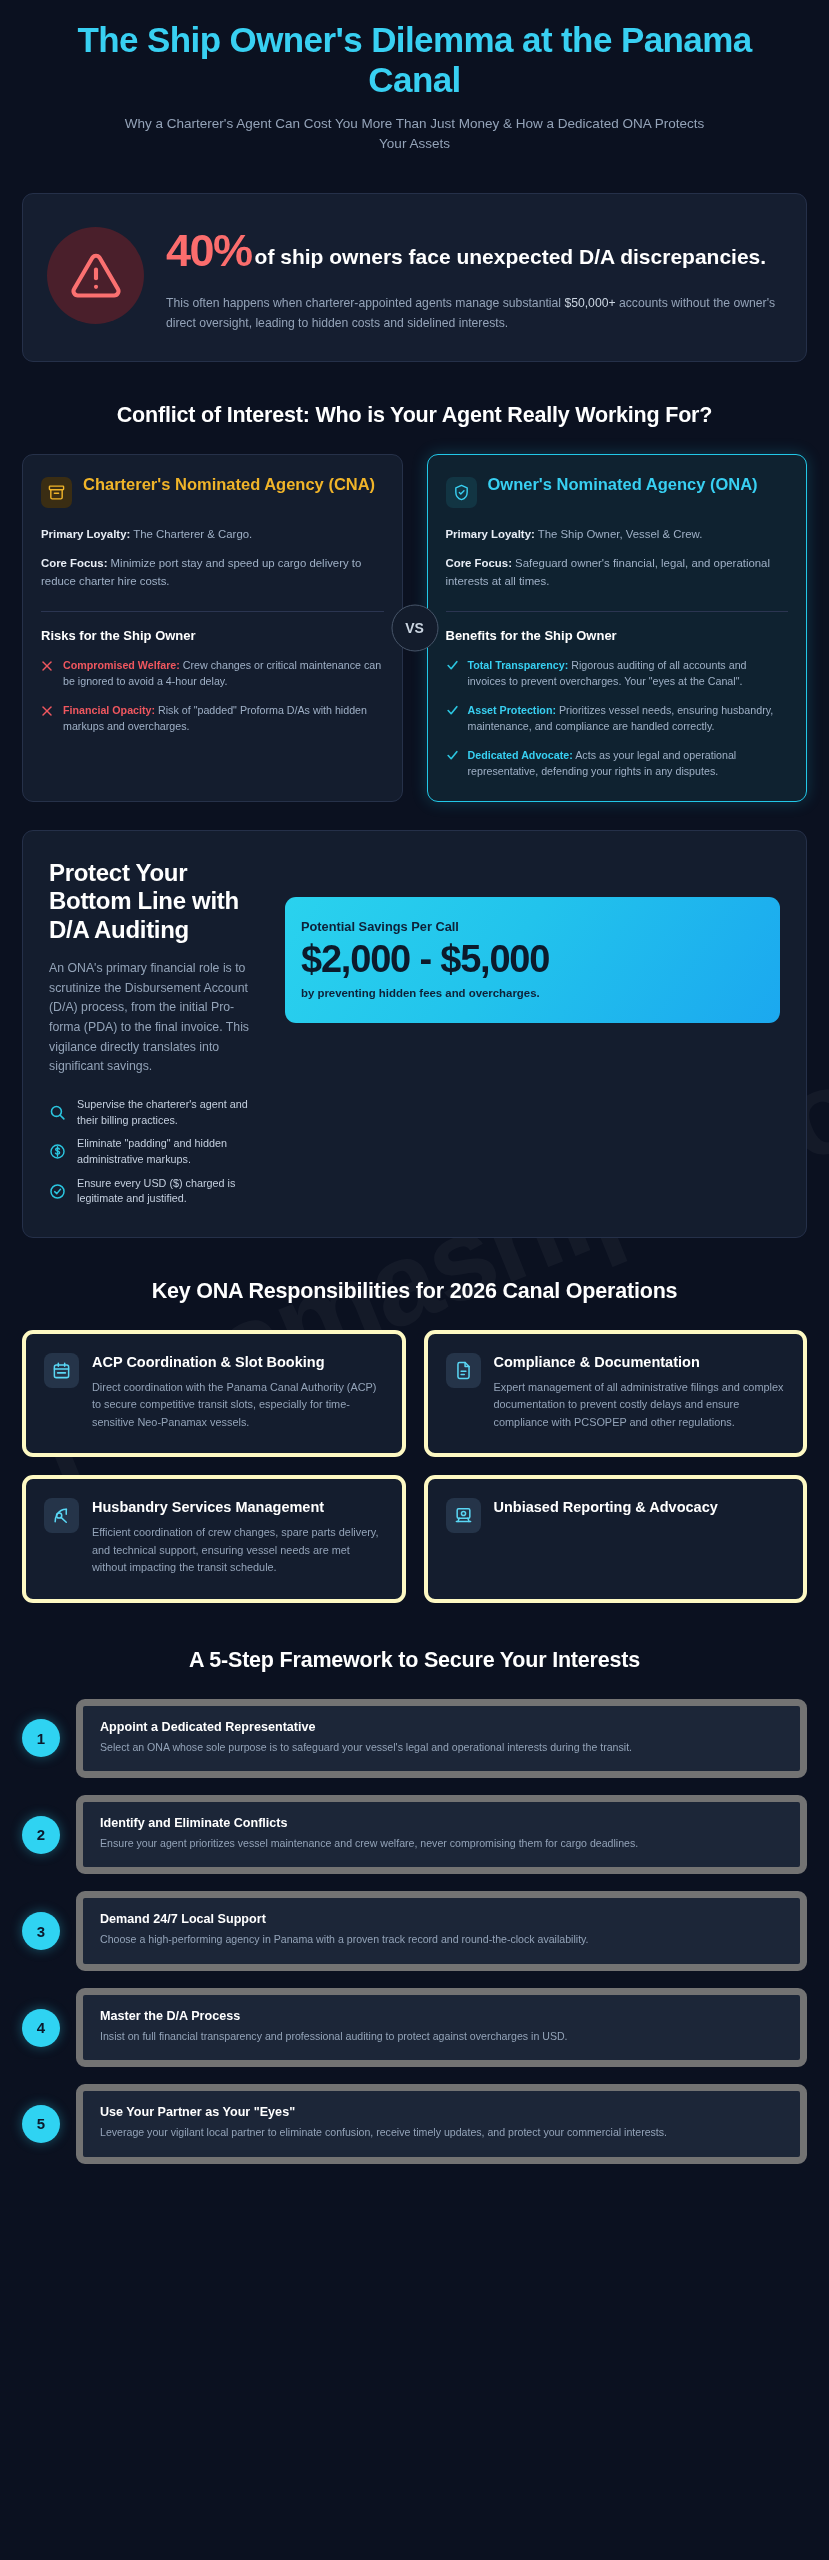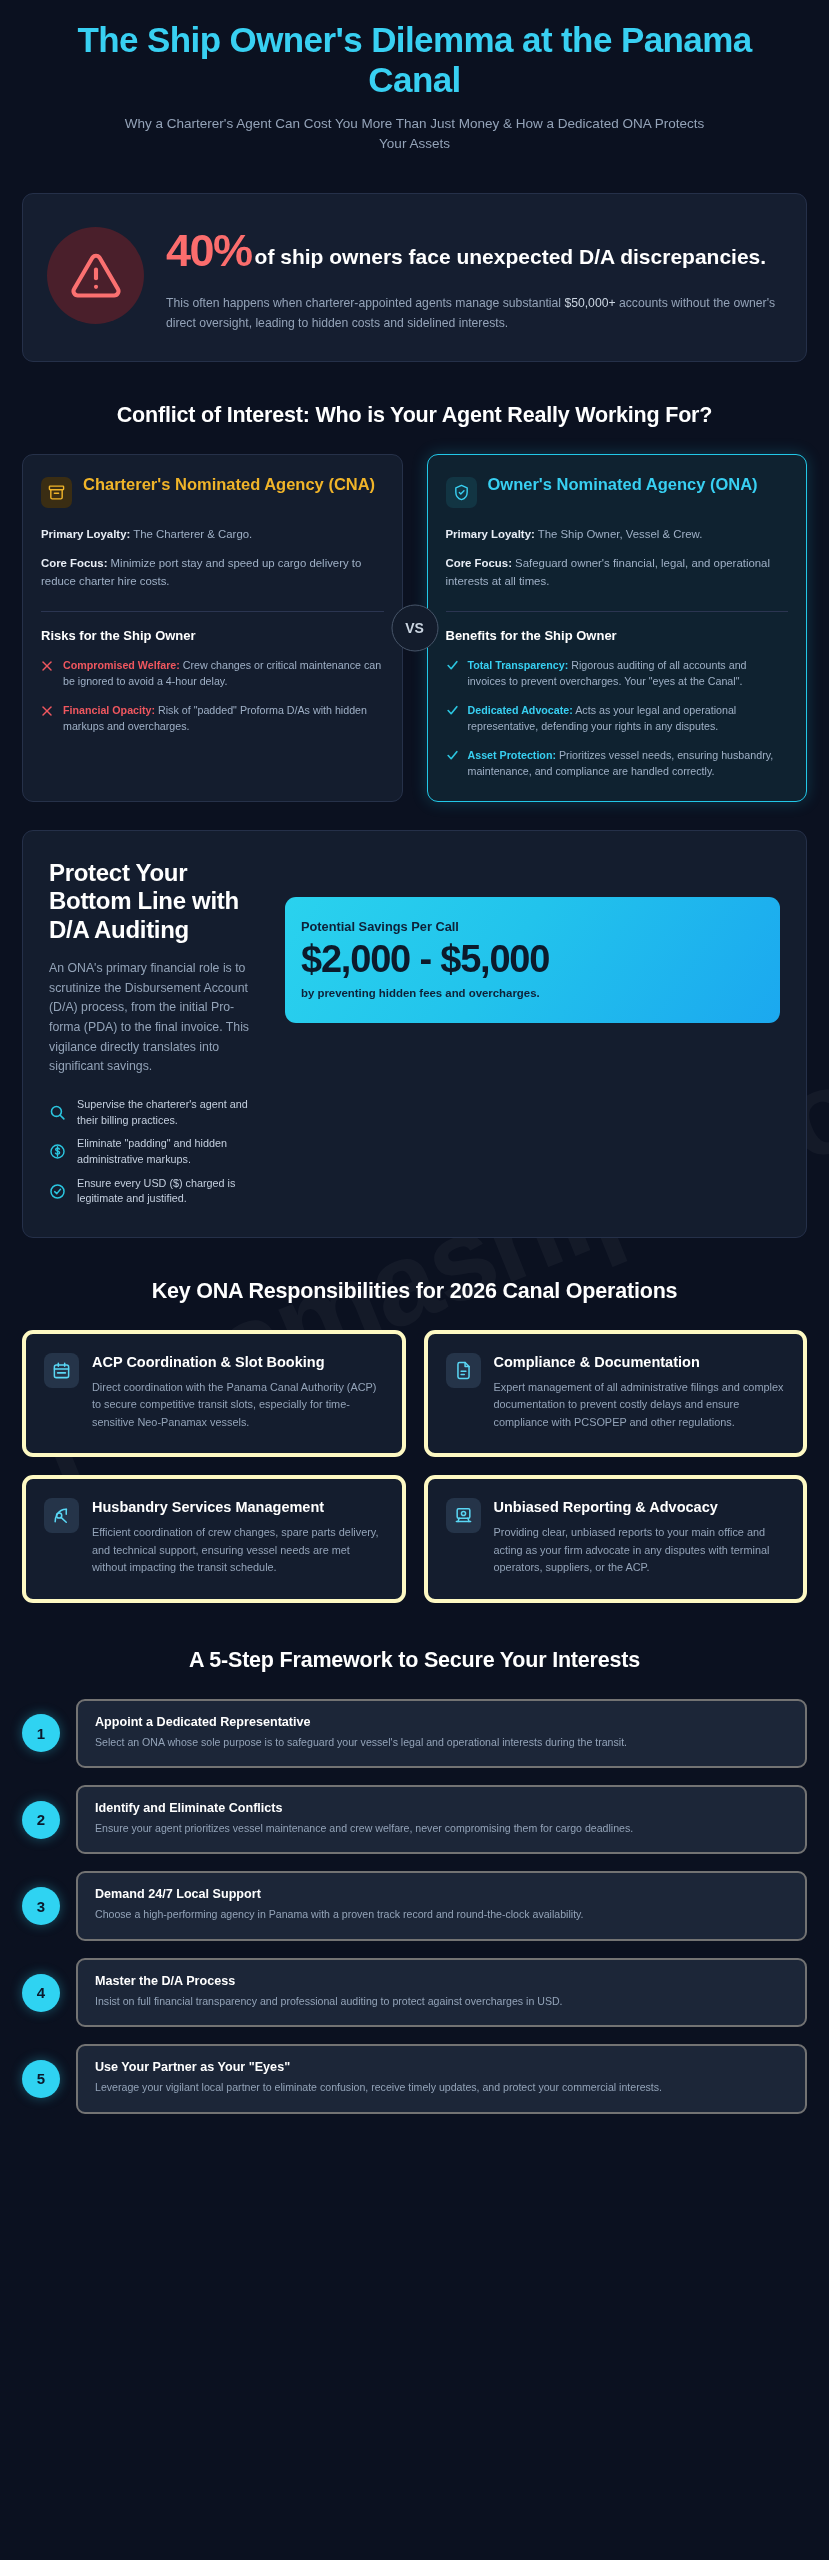--- a/index.html
+++ b/index.html
@@ -166,21 +166,21 @@
   .fw-list { margin-top:24px; display:flex; flex-direction:column; gap:17px; }
   .fw-row { display:flex; gap:16px; align-items:center; }
   .fw-num {
     flex:0 0 auto; width:38px; height:38px; border-radius:50%;
     background:#2fd3f2; color:#0b1a2c;
     display:flex; align-items:center; justify-content:center;
     font-size:15px; font-weight:700;
     box-shadow:0 0 12px rgba(47,211,242,.35);
   }
   .fw-card {
-    flex:1; background:#1c2638; border:2px solid #737373; border-radius:9px;
+    flex:1; background:#1c2638; border:7px solid #737373; border-radius:9px;
     padding:14px 17px 16px;
   }
   .fw-card h4 { font-size:12.6px; font-weight:700; color:#ffffff; }
   .fw-card p { margin-top:5px; font-size:10.6px; line-height:1.55; color:#93a3b8; }
 
   .sec-gap-1 { height:40px; }
   .sec-gap-2 { height:40px; }
   .sec-gap-3 { height:44px; }
 </style>
 </head>
@@ -295,29 +295,29 @@
                 </svg>
             </span>
             <span class="tx"><b class="ben">Total Transparency:</b><span> Rigorous auditing of all accounts and invoices to prevent overcharges. Your "eyes at the Canal".</span></span>
           </div>
           <div class="cmp-item">
             <span class="mk">
               <svg width="13" height="13" viewBox="0 0 24 24" fill="none" stroke="#2bc6e0" stroke-width="3" stroke-linecap="round" stroke-linejoin="round">
                   <polyline points="4,12 9.5,18 20,5"></polyline>
                 </svg>
             </span>
-            <span class="tx"><b class="ben">Dedicated Advocate:</b><span> Acts as your legal and operational representative, defending your rights in any disputes.</span></span>
+            <span class="tx"><b class="ben">Asset Protection:</b><span> Prioritizes vessel needs, ensuring husbandry, maintenance, and compliance are handled correctly.</span></span>
           </div>
           <div class="cmp-item">
             <span class="mk">
               <svg width="13" height="13" viewBox="0 0 24 24" fill="none" stroke="#2bc6e0" stroke-width="3" stroke-linecap="round" stroke-linejoin="round">
                   <polyline points="4,12 9.5,18 20,5"></polyline>
                 </svg>
             </span>
-            <span class="tx"><b class="ben">Asset Protection:</b><span> Prioritizes vessel needs, ensuring husbandry, maintenance, and compliance are handled correctly.</span></span>
+            <span class="tx"><b class="ben">Dedicated Advocate:</b><span> Acts as your legal and operational representative, defending your rights in any disputes.</span></span>
           </div>
         </div>
       </div>
 
       <div class="vs-badge">VS</div>
     </div>
 
     <div class="da-card">
       <div class="da-left">
         <h2>Protect Your Bottom Line with D/A Auditing</h2>
@@ -417,21 +417,20 @@
         <div class="resp-ic">
           <svg width="19" height="19" viewBox="0 0 24 24" fill="none" stroke="#5ad7f5" stroke-width="1.9" stroke-linecap="round" stroke-linejoin="round">
             <rect x="4" y="3.5" width="16" height="12" rx="1.8"></rect>
             <circle cx="12" cy="9.5" r="2.6"></circle>
             <path d="M3 19.5h18"></path>
             <path d="M6.5 15.5 5 19.5M17.5 15.5 19 19.5"></path>
           </svg>
         </div>
         <div class="resp-body">
           <h3>Unbiased Reporting &amp; Advocacy</h3>
-          <p>Providing clear, unbiased reports to your main office and acting as your firm advocate in any disputes with terminal operators, suppliers, or the ACP.</p>
         </div>
       </div>
     </div>
 
     <div class="sec-gap-3"></div>
 
     <div class="sec-title">A 5-Step Framework to Secure Your Interests</div>
 
     <div class="fw-list">
       <div class="fw-row">

